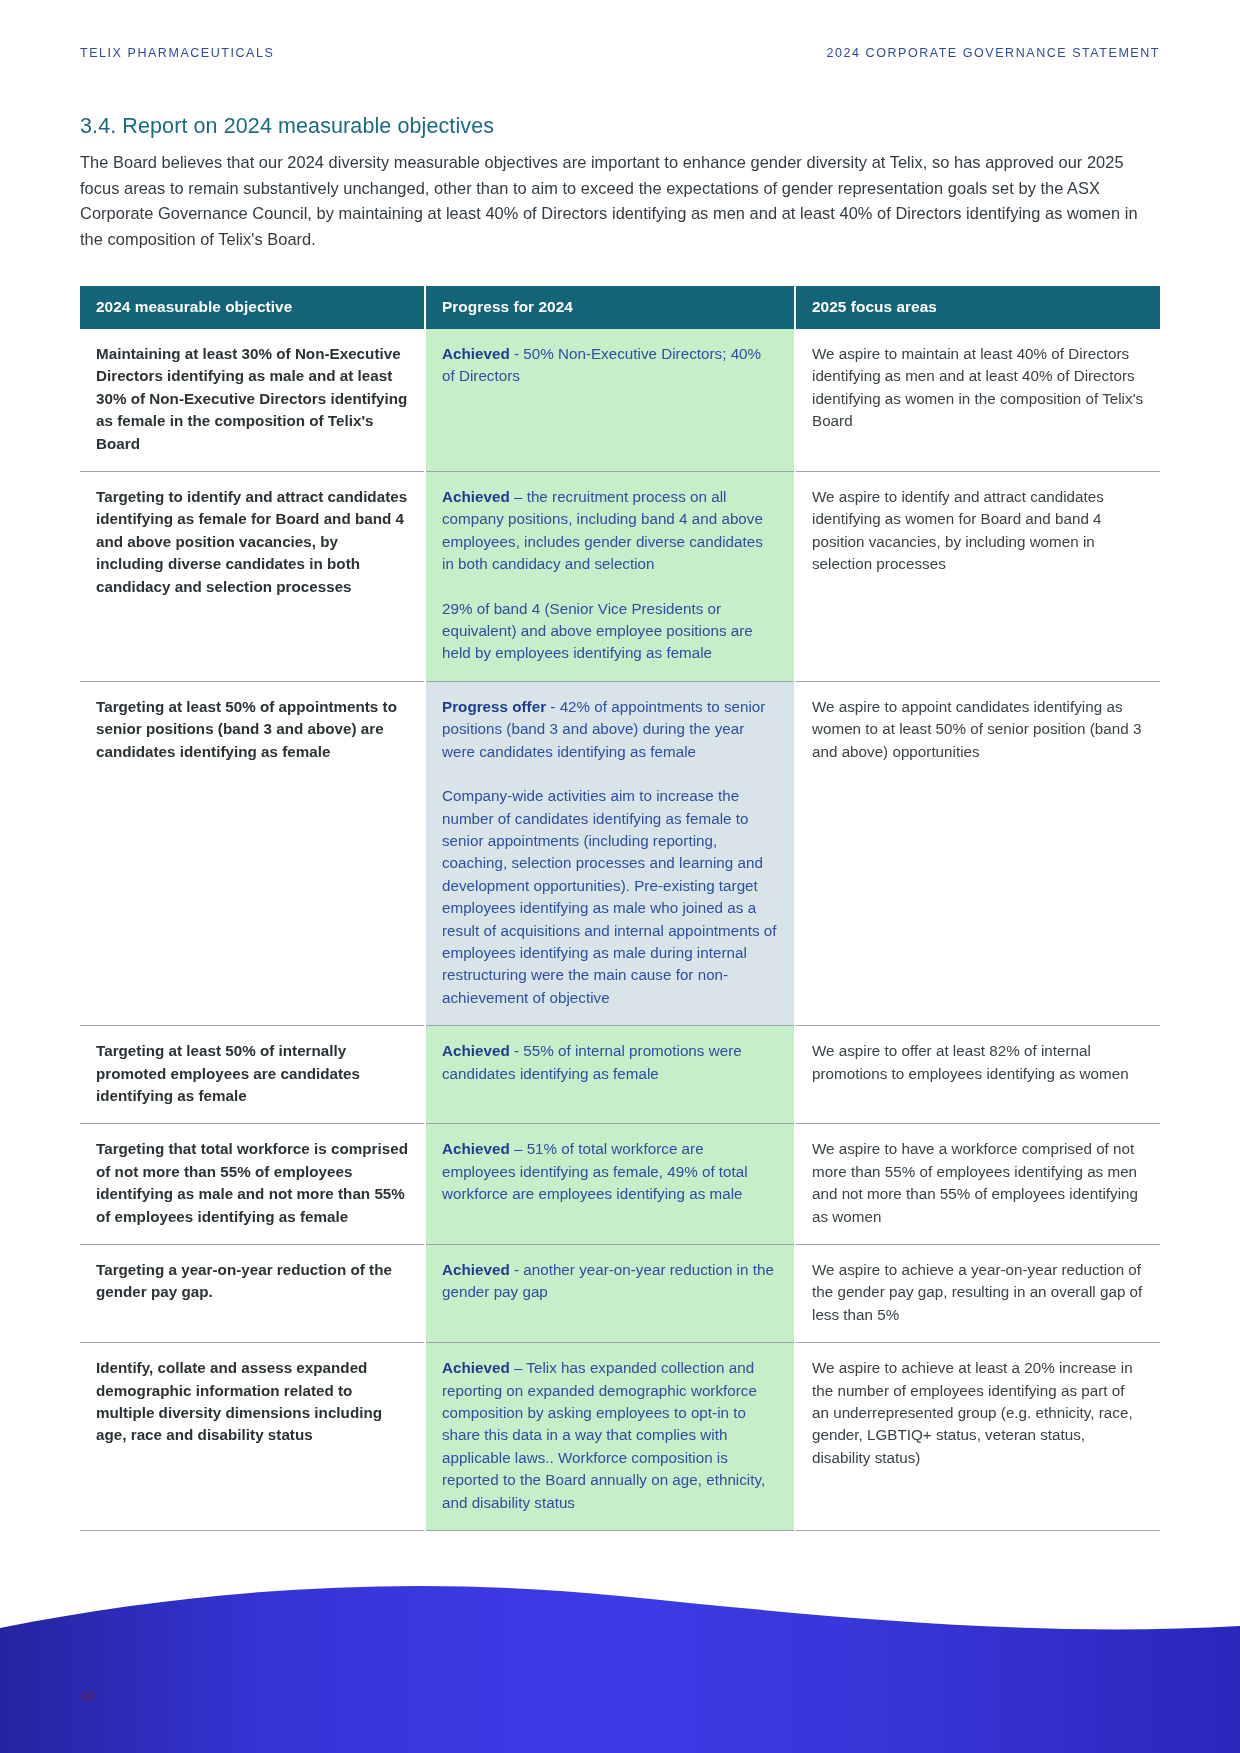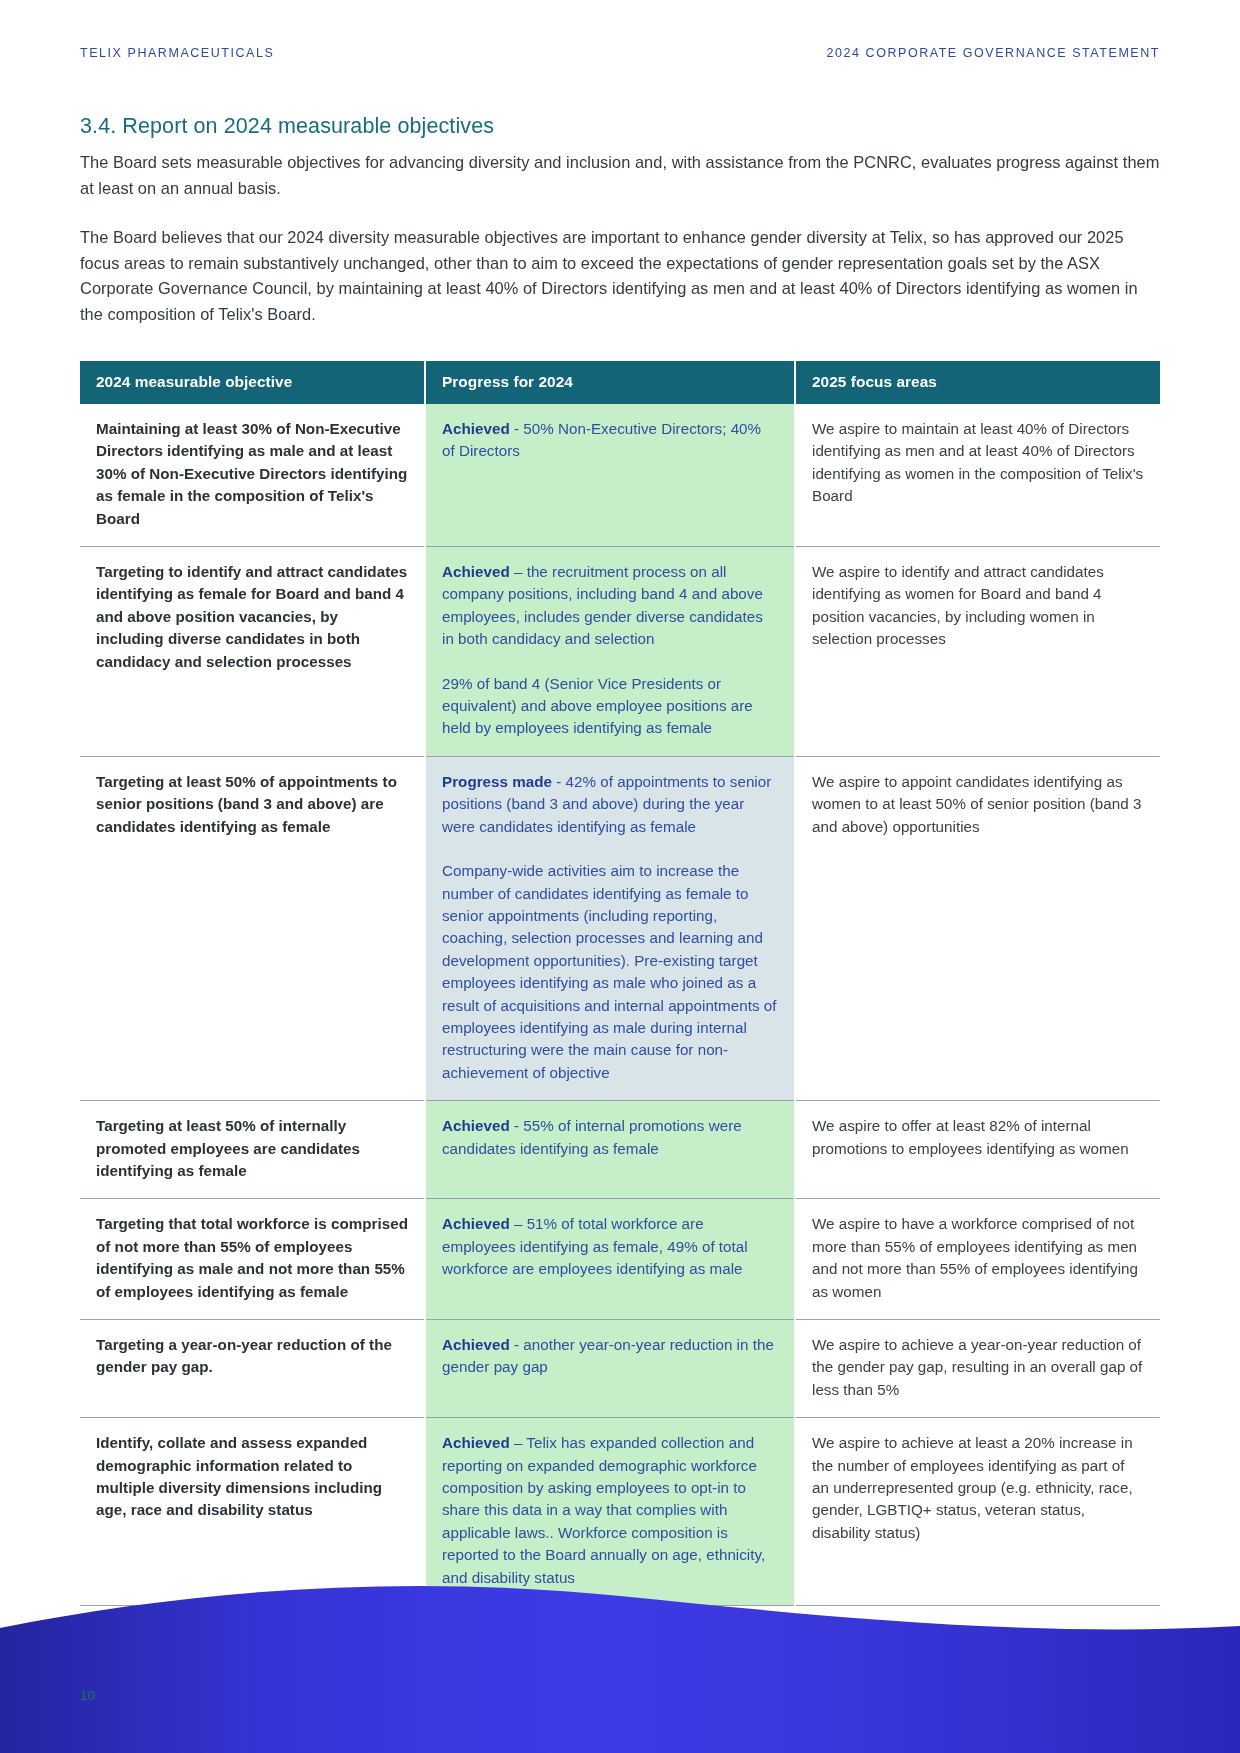--- a/index.html
+++ b/index.html
@@ -129,37 +129,36 @@
     height: 185px;
     overflow: hidden;
     pointer-events: none;
   }
   .footer-wave svg { display: block; width: 1240px; height: 185px; }
   .page-number {
     position: absolute;
     left: 80px;
     bottom: 50px;
     font-size: 13px;
-    color: #15803d;
+    color: #7f1d1d;
     letter-spacing: 0.4px;
   }
 </style>
 </head>
 <body>
 
 <div class="page">
 
   <div class="running-header">
     <span>TELIX PHARMACEUTICALS</span>
     <span>2024 CORPORATE GOVERNANCE STATEMENT</span>
   </div>
 
   <div class="content">
     <h2 class="section-title">3.4. Report on 2024 measurable objectives</h2>
-    <p class="body-text">The Board sets measurable objectives for advancing diversity and inclusion and, with assistance from the PCNRC, evaluates progress against them at least on an annual basis.</p>
     <p class="body-text last">The Board believes that our 2024 diversity measurable objectives are important to enhance gender diversity at Telix, so has approved our 2025 focus areas to remain substantively unchanged, other than to aim to exceed the expectations of gender representation goals set by the ASX Corporate Governance Council, by maintaining at least 40% of Directors identifying as men and at least 40% of Directors identifying as women in the composition of Telix's Board.</p>
 
     <table class="objectives">
       <colgroup>
         <col class="c1">
           <col class="c2">
           <col class="c3">
       </colgroup>
       <thead>
         <tr>
@@ -180,21 +179,21 @@
             <td class="col-objective">Targeting to identify and attract candidates identifying as female for Board and band 4 and above position vacancies, by including diverse candidates in both candidacy and selection processes</td>
             <td class="col-progress status-achieved">
               <p class="para"><span class="status-word">Achieved</span><span> – the recruitment process on all company positions, including band 4 and above employees, includes gender diverse candidates in both candidacy and selection</span></p>
               <p class="para">29% of band 4 (Senior Vice Presidents or equivalent) and above employee positions are held by employees identifying as female</p>
             </td>
             <td class="col-focus">We aspire to identify and attract candidates identifying as women for Board and band 4 position vacancies, by including women in selection processes</td>
           </tr>
           <tr>
             <td class="col-objective">Targeting at least 50% of appointments to senior positions (band 3 and above) are candidates identifying as female</td>
             <td class="col-progress status-progress">
-              <p class="para"><span class="status-word">Progress made</span><span> - 42% of appointments to senior positions (band 3 and above) during the year were candidates identifying as female</span></p>
+              <p class="para"><span class="status-word">Progress offer</span><span> - 42% of appointments to senior positions (band 3 and above) during the year were candidates identifying as female</span></p>
               <p class="para">Company-wide activities aim to increase the number of candidates identifying as female to senior appointments (including reporting, coaching, selection processes and learning and development opportunities). Pre-existing target employees identifying as male who joined as a result of acquisitions and internal appointments of employees identifying as male during internal restructuring were the main cause for non-achievement of objective</p>
             </td>
             <td class="col-focus">We aspire to appoint candidates identifying as women to at least 50% of senior position (band 3 and above) opportunities</td>
           </tr>
           <tr>
             <td class="col-objective">Targeting at least 50% of internally promoted employees are candidates identifying as female</td>
             <td class="col-progress status-achieved">
               <p class="para"><span class="status-word">Achieved</span><span> - 55% of internal promotions were candidates identifying as female</span></p>
             </td>
             <td class="col-focus">We aspire to offer at least 82% of internal promotions to employees identifying as women</td>

